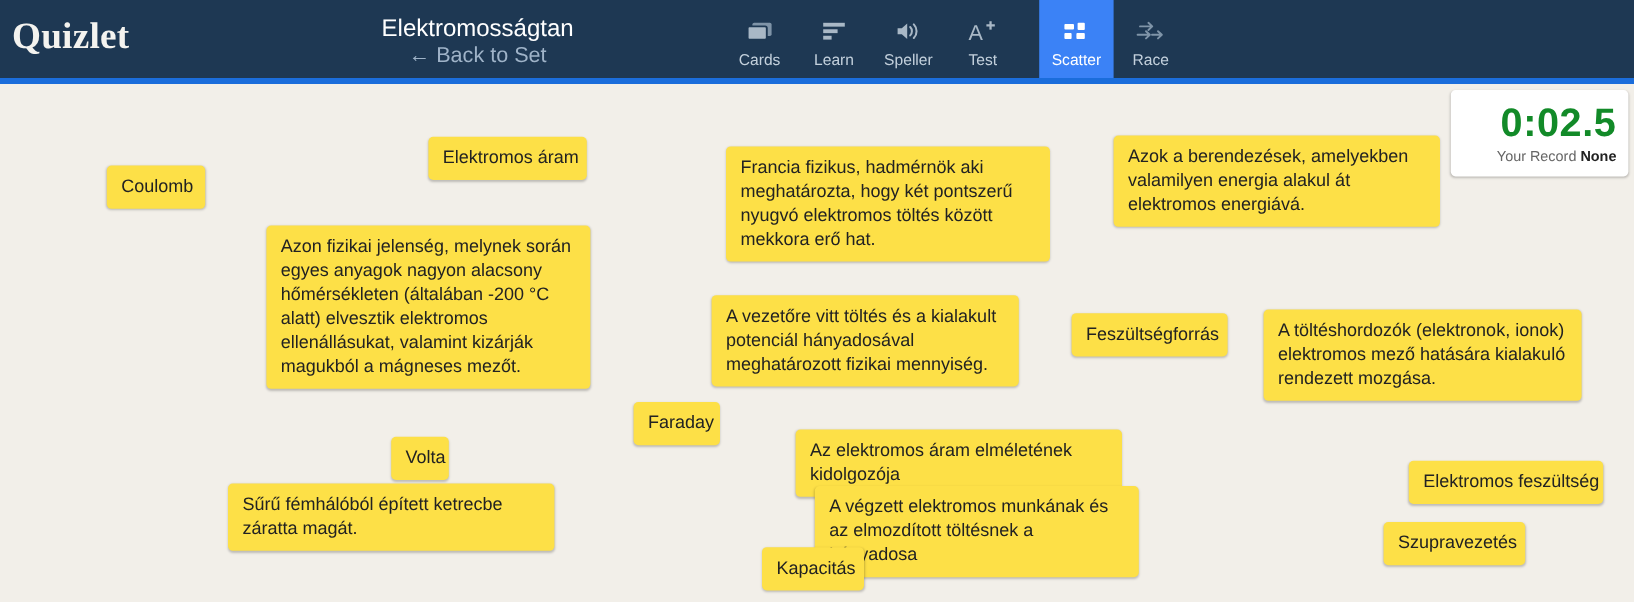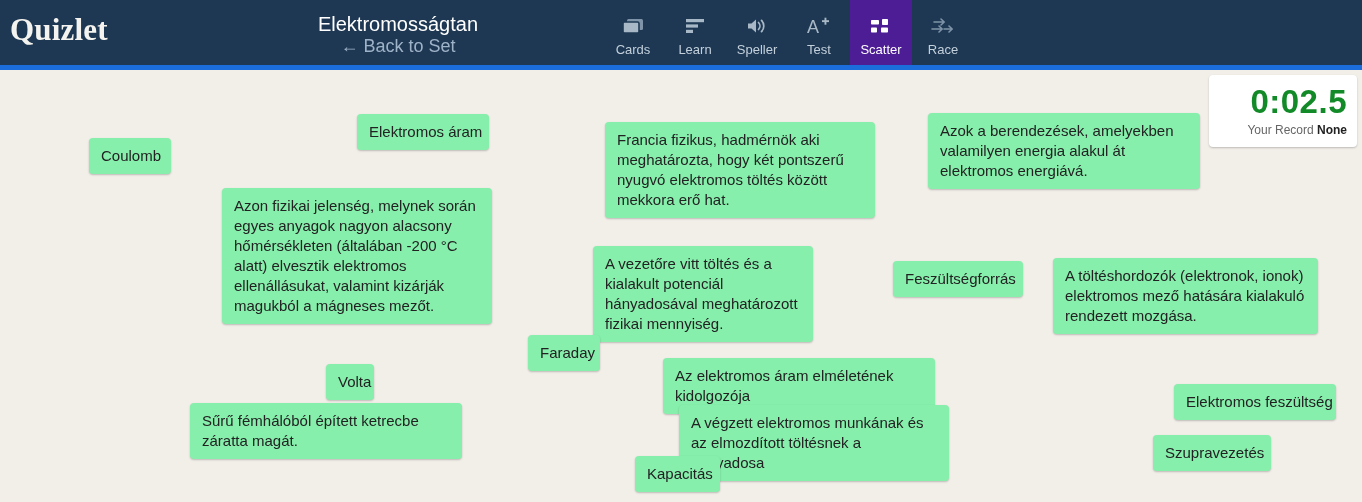--- a/index.html
+++ b/index.html
@@ -91,36 +91,37 @@
     align-items: center;
     justify-content: center;
     margin-bottom: 3px;
   }
   .nav-item .nav-label {
     font-size: 13px;
     color: #c3d0dc;
     line-height: 15px;
   }
   .nav-item.active {
-    background: #4c1d95;
+    background: #3b82f6;
+    margin-left: 16px;
   }
   .nav-item.active .nav-label { color: #ffffff; }
 
   .icon-svg { display: block; }
 
   
   .board {
     position: relative;
     width: 1362px;
     height: 432px;
   }
 
   .card {
     position: absolute;
-    background: #86efac;
+    background: #fde047;
     border-radius: 4px;
     box-shadow: 0 1px 2px rgba(0,0,0,0.22);
     padding: 8px 12px;
     font-size: 15px;
     line-height: 20px;
     color: #222222;
     cursor: move;
     -webkit-user-select: none;
     user-select: none;
   }
@@ -236,21 +237,21 @@
 
   <div class="header-underline"></div>
 </div>
 
 <div class="board">
 
   <div class="card term" style="left:89px;  top:68px;  width:82px;">Coulomb</div>
   <div class="card term" style="left:357px; top:44px;  width:132px;">Elektromos áram</div>
   <div class="card definition" style="left:222px; top:118px; width:270px;">Azon fizikai jelenség, melynek során egyes anyagok nagyon alacsony hőmérsékleten (általában -200 °C alatt) elvesztik elektromos ellenállásukat, valamint kizárják magukból a mágneses mezőt.</div>
   <div class="card definition" style="left:605px; top:52px;  width:270px;">Francia fizikus, hadmérnök aki meghatározta, hogy két pontszerű nyugvó elektromos töltés között mekkora erő hat.</div>
-  <div class="card definition" style="left:593px; top:176px; width:220px;">A vezetőre vitt töltés és a kialakult potenciál hányadosával meghatározott fizikai mennyiség.</div>
+  <div class="card definition" style="left:593px; top:176px; width:256px;">A vezetőre vitt töltés és a kialakult potenciál hányadosával meghatározott fizikai mennyiség.</div>
   <div class="card definition" style="left:928px; top:43px;  width:272px;">Azok a berendezések, amelyekben valamilyen energia alakul át elektromos energiává.</div>
   <div class="card term" style="left:893px; top:191px; width:130px;">Feszültségforrás</div>
   <div class="card definition" style="left:1053px;top:188px; width:265px;">A töltéshordozók (elektronok, ionok) elektromos mező hatására kialakuló rendezett mozgása.</div>
   <div class="card term" style="left:528px; top:265px; width:72px;">Faraday</div>
   <div class="card term" style="left:326px; top:294px; width:48px;">Volta</div>
   <div class="card definition" style="left:190px; top:333px; width:272px;">Sűrű fémhálóból épített ketrecbe záratta magát.</div>
   <div class="card definition" style="left:663px; top:288px; width:272px;">Az elektromos áram elméletének kidolgozója</div>
   <div class="card definition" style="left:679px; top:335px; width:270px;">A végzett elektromos munkának és az elmozdított töltésnek a hányadosa</div>
   <div class="card term" style="left:635px; top:386px; width:85px;">Kapacitás</div>
   <div class="card term" style="left:1174px;top:314px; width:162px;">Elektromos feszültség</div>

